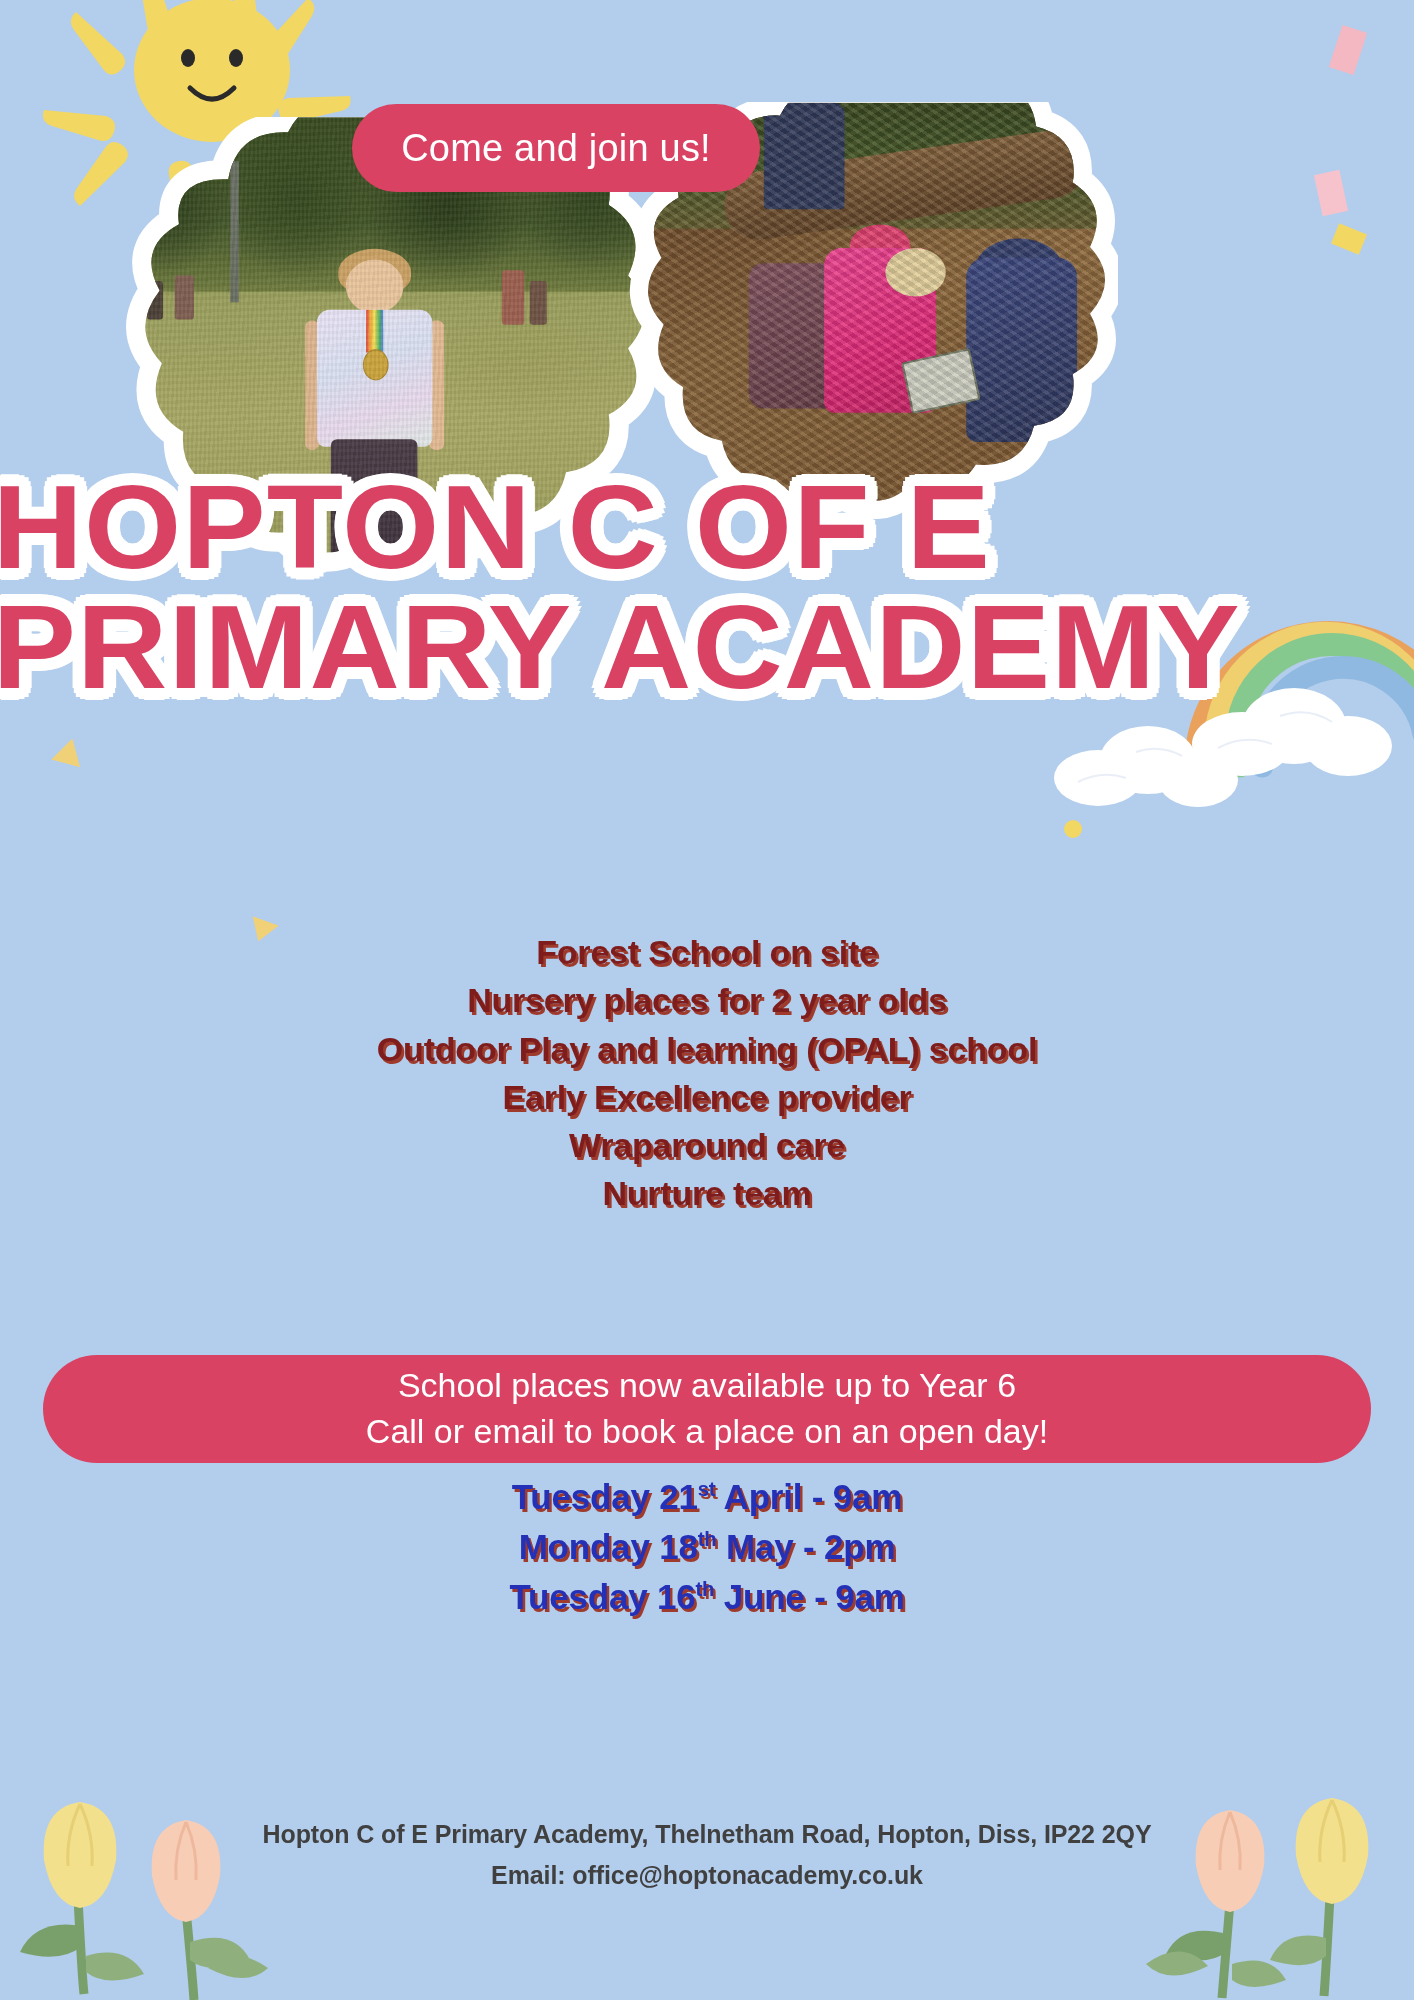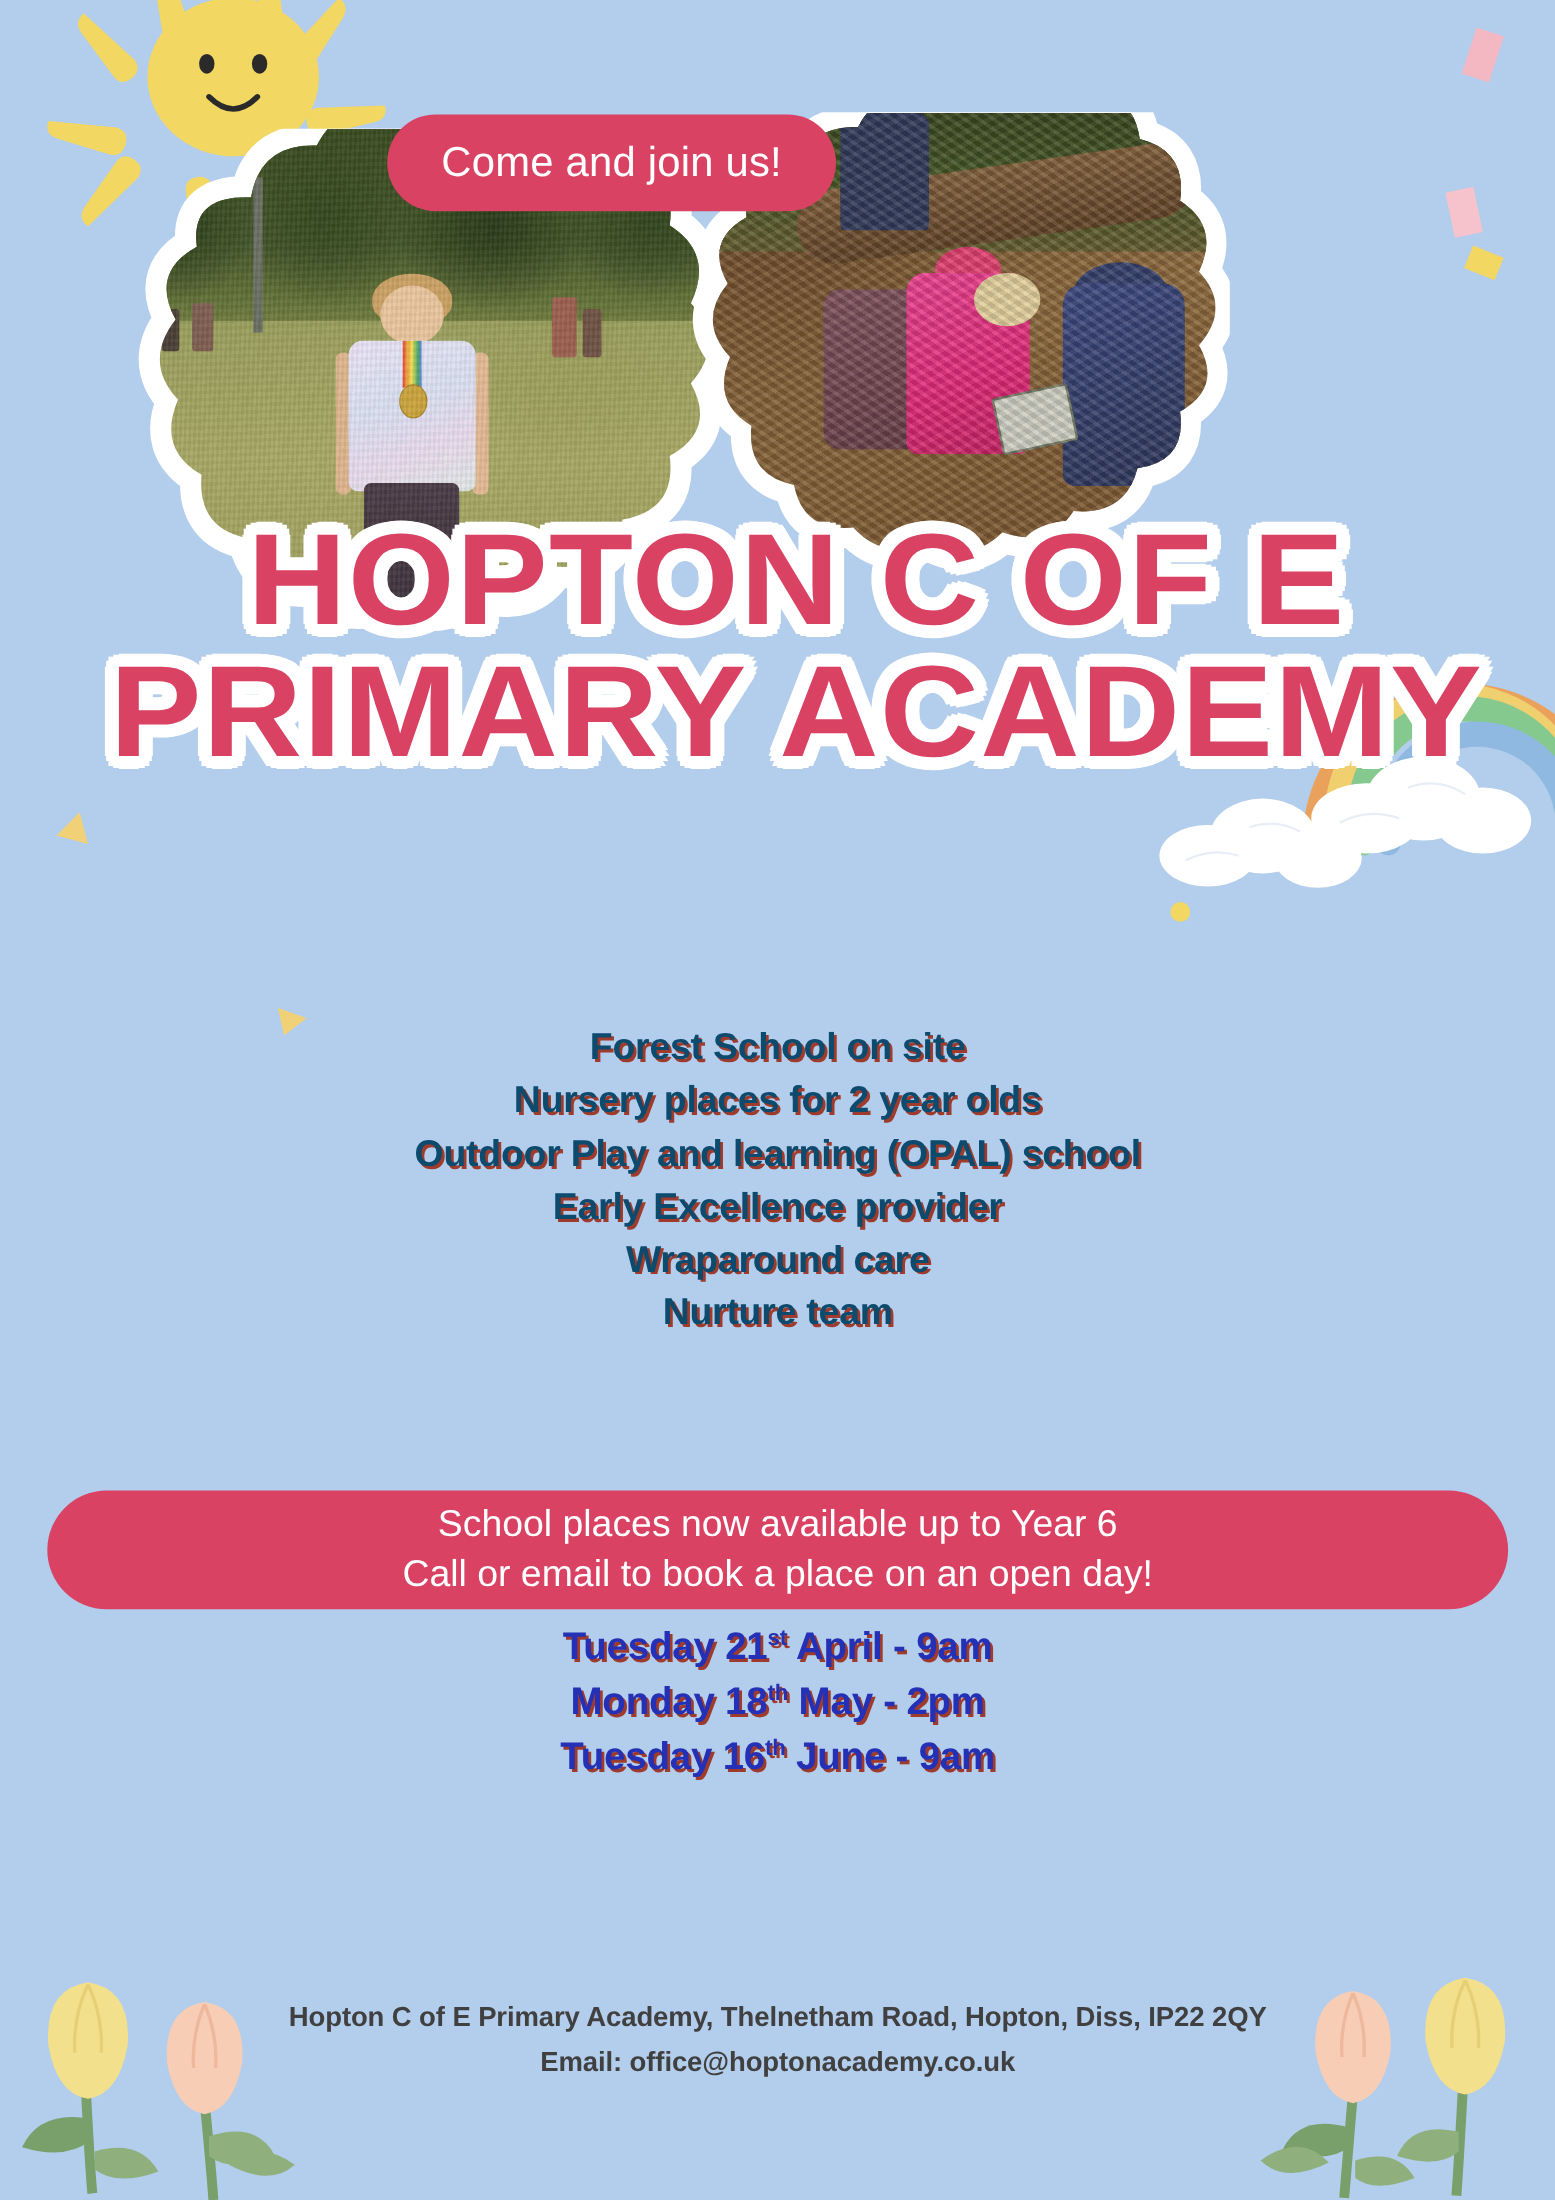--- a/index.html
+++ b/index.html
@@ -159,21 +159,21 @@
       background: linear-gradient(160deg,#35478a,#23325f); border-radius: 18px 18px 10px 10px; }
   .kid-blue-hood { position:absolute; left:72%; top:28%; width:17%; height:12%; background:#2b3c72; border-radius:50% 50% 20% 20%; }
   .tablet { position:absolute; left: 58%; top: 52%; width: 13%; height: 10%;
       background:#cfd6cf; border:2px solid #6d7a6a; border-radius:3px; transform: rotate(-12deg); }
 
   
   .title-block {
     position: absolute;
     left: 0; right: 0;
     top: 470px;
-    text-align: center;
+    text-align: left;
     z-index: 25;
     margin-left: 34px;
   }
   .title-line {
     font-family: "Liberation Sans", sans-serif;
     font-weight: bold;
     color: #d94263;
     letter-spacing: 1px;
     line-height: 0.98;
     display: block;
@@ -193,21 +193,21 @@
     position: absolute;
     left: 0; right: 0;
     top: 928px;
     text-align: center;
     z-index: 18;
   }
   .feature {
     font-family: "Liberation Sans", sans-serif;
     font-weight: bold;
     font-size: 34px;
-    color: #0c4a6e;
+    color: #7f1d1d;
     line-height: 1.42;
     text-shadow: 2.5px 2.5px 0 #9e3b2c;
     letter-spacing: -0.2px;
   }
 
   
   .pink-banner {
     position: absolute;
     left: 43px;
     top: 1355px;

